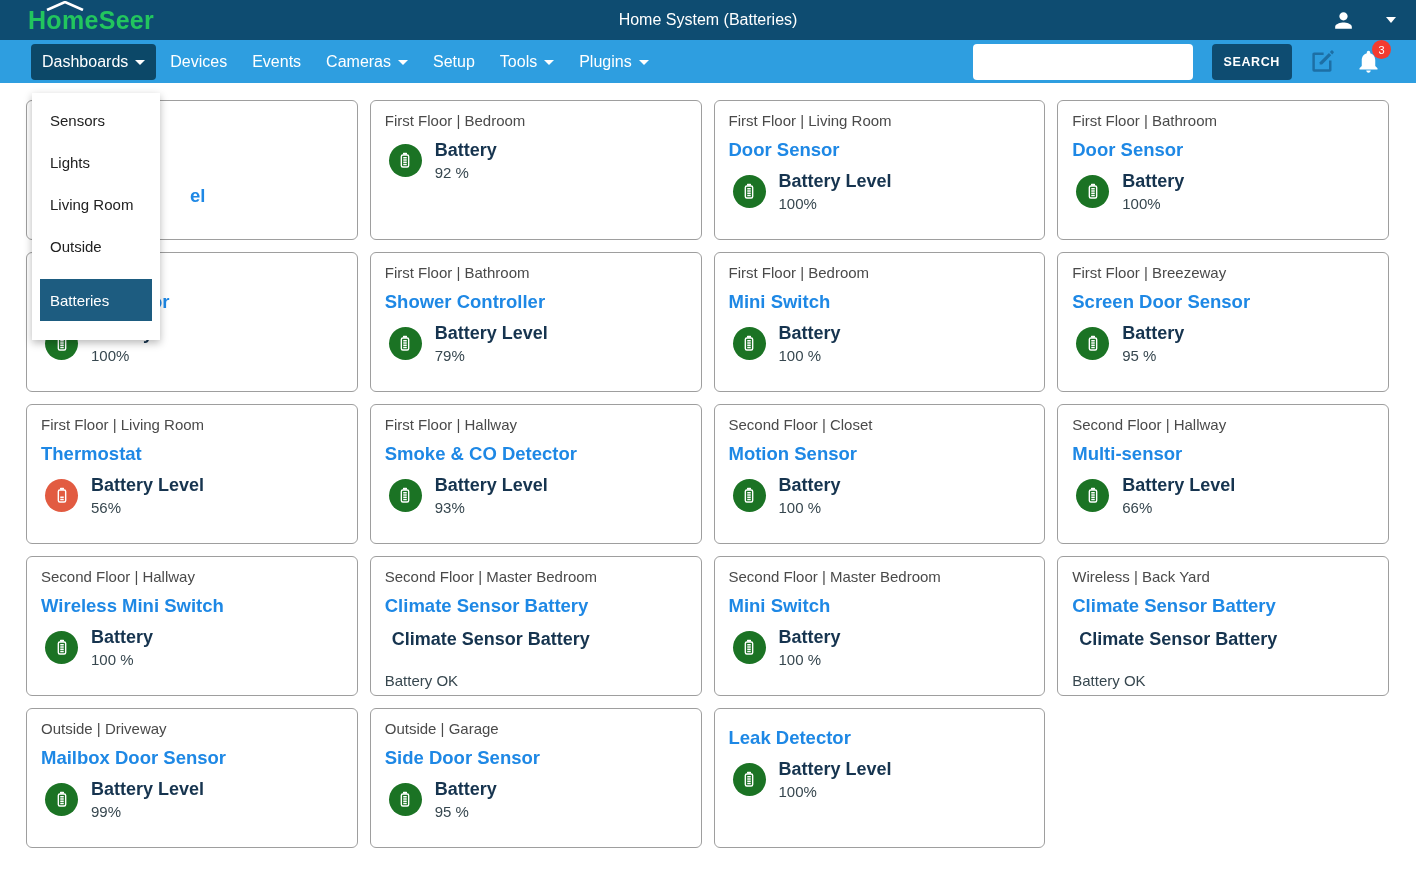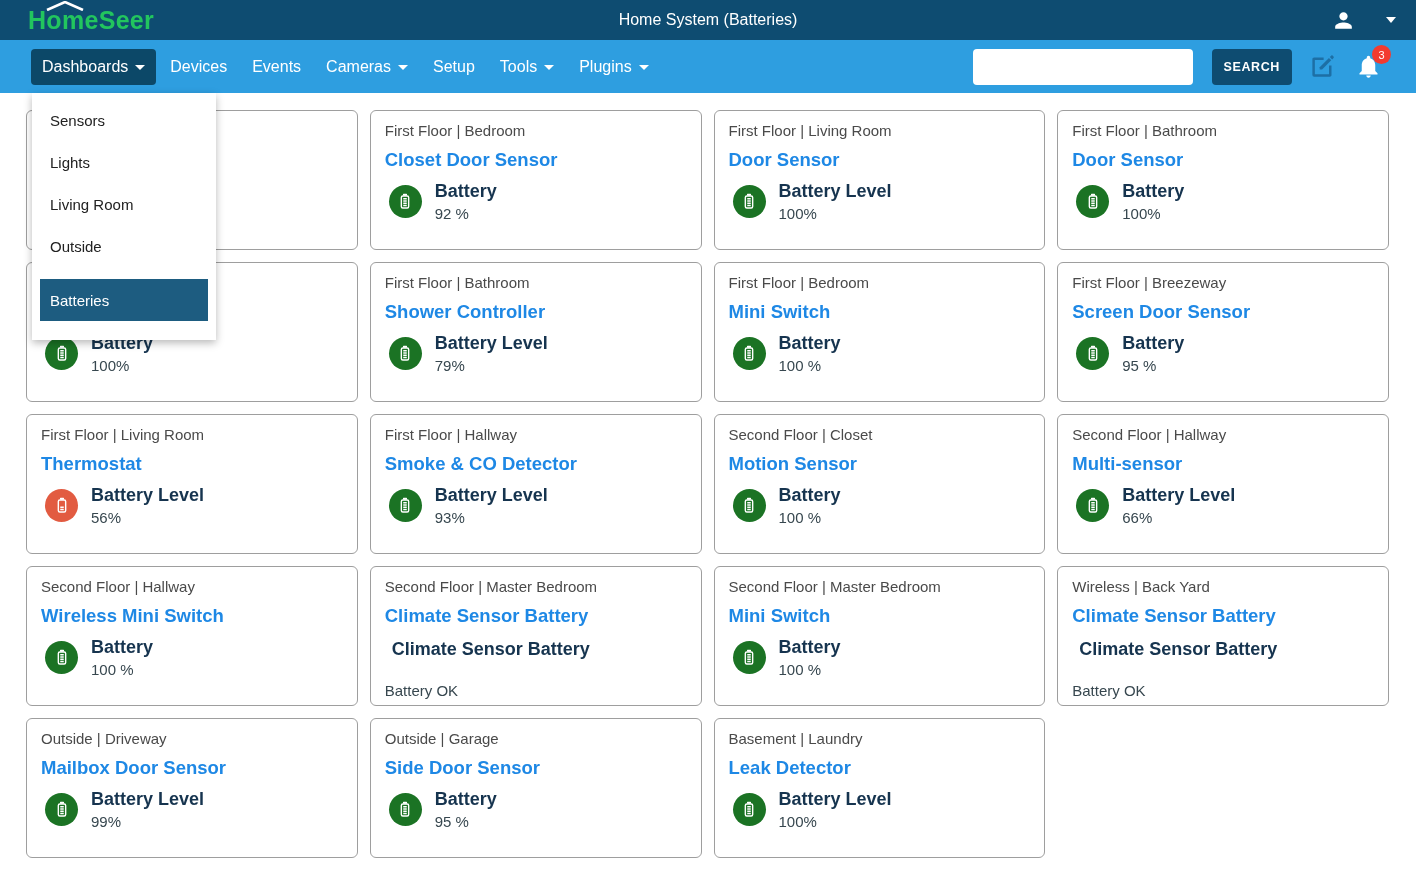--- a/index.html
+++ b/index.html
@@ -24,21 +24,21 @@
   .roof{position:absolute;top:1px;left:17px;}
   .page-title{
     position:absolute;left:50%;top:50%;transform:translate(-50%,-50%);
     color:#fff;font-size:16px;white-space:nowrap;
   }
   .top-right{margin-left:auto;display:flex;align-items:center;gap:30px;padding-right:6px;}
   .user-btn{display:flex;align-items:center;cursor:pointer;}
   .top-caret{width:0;height:0;border-left:5px solid transparent;border-right:5px solid transparent;border-top:6px solid #fff;display:inline-block;}
   
   .navbar{
-    height:53px;background:var(--navbar);display:flex;align-items:center;
+    height:43px;background:var(--navbar);display:flex;align-items:center;
     padding:0 26px 0 31px;position:relative;
   }
   .nav-menu{display:flex;align-items:center;gap:3px;}
   .nav-item{
     display:flex;align-items:center;gap:7px;color:#fff;font-size:16px;
     padding:9px 11px;border-radius:4px;cursor:pointer;white-space:nowrap;
   }
   .nav-item.active{background:var(--nav_active);}
   .caret{width:0;height:0;border-left:5px solid transparent;border-right:5px solid transparent;border-top:5px solid #fff;display:inline-block;margin-top:2px;}
   .nav-right{margin-left:auto;display:flex;align-items:center;}
@@ -52,21 +52,21 @@
     cursor:pointer;font-family:"Liberation Sans",sans-serif;
   }
   .edit-btn{margin-left:17px;display:flex;align-items:center;cursor:pointer;}
   .bell-wrap{margin-left:19px;position:relative;display:flex;align-items:center;cursor:pointer;padding-right:8px;}
   .badge{
     position:absolute;top:-8px;right:-1px;min-width:19px;height:19px;border-radius:50%;
     background:var(--badge_red);color:#fff;font-size:11px;display:flex;align-items:center;justify-content:center;
   }
   
   .dropdown{
-    position:absolute;left:32px;top:93px;width:184px;background:#fff;z-index:50;
+    position:absolute;left:32px;top:93px;width:128px;background:#fff;z-index:50;
     padding:6px 0 7px;box-shadow:0 3px 8px rgba(0,0,0,.28);
   }
   .dd-item{
     height:42px;display:flex;align-items:center;padding:0 18px;font-size:15px;color:#212121;cursor:pointer;
   }
   .dd-item.selected{
     background:var(--dropdown_selected);color:#fff;margin:12px 8px;padding:0 10px;border-radius:0;
   }
   
   .card-grid{
@@ -181,21 +181,20 @@
 
       <div class="status-text">
         <div class="status-label"></div>
         <div class="status-value"></div>
       </div>
     </div>
   <span class="fragment">el</span>
     </div>
     <div class="card">
     <div class="card-location">First Floor | Bedroom</div>
-    <div class="card-name">Closet Door Sensor</div>
     <div class="card-status">
       <span class="batt-icon green">
         <svg width="20" height="20" viewBox="0 0 24 24">
           <rect x="9.6" y="3.4" width="4.8" height="2.2" rx="0.7" fill="#fff"></rect>
           <rect x="7.6" y="5.9" width="8.8" height="14.4" rx="1.8" fill="none" stroke="#fff" stroke-width="1.7"></rect>
           <rect class="bar bar-hi" x="9.9" y="8.4" width="4.2" height="1.8" fill="#fff"></rect>
           <rect class="bar bar-hi" x="9.9" y="11.1" width="4.2" height="1.8" fill="#fff"></rect>
           <rect class="bar" x="9.9" y="13.8" width="4.2" height="1.8" fill="#fff"></rect>
           <rect class="bar" x="9.9" y="16.5" width="4.2" height="1.8" fill="#fff"></rect>
         </svg>
@@ -501,21 +500,20 @@
           <rect class="bar" x="9.9" y="16.5" width="4.2" height="1.8" fill="#fff"></rect>
         </svg>
       </span>
       <div class="status-text">
         <div class="status-label">Battery</div>
         <div class="status-value">95 %</div>
       </div>
     </div>
   </div>
     <div class="card">
-    <div class="card-location">Basement | Laundry</div>
     <div class="card-name">Leak Detector</div>
     <div class="card-status">
       <span class="batt-icon green">
         <svg width="20" height="20" viewBox="0 0 24 24">
           <rect x="9.6" y="3.4" width="4.8" height="2.2" rx="0.7" fill="#fff"></rect>
           <rect x="7.6" y="5.9" width="8.8" height="14.4" rx="1.8" fill="none" stroke="#fff" stroke-width="1.7"></rect>
           <rect class="bar bar-hi" x="9.9" y="8.4" width="4.2" height="1.8" fill="#fff"></rect>
           <rect class="bar bar-hi" x="9.9" y="11.1" width="4.2" height="1.8" fill="#fff"></rect>
           <rect class="bar" x="9.9" y="13.8" width="4.2" height="1.8" fill="#fff"></rect>
           <rect class="bar" x="9.9" y="16.5" width="4.2" height="1.8" fill="#fff"></rect>

